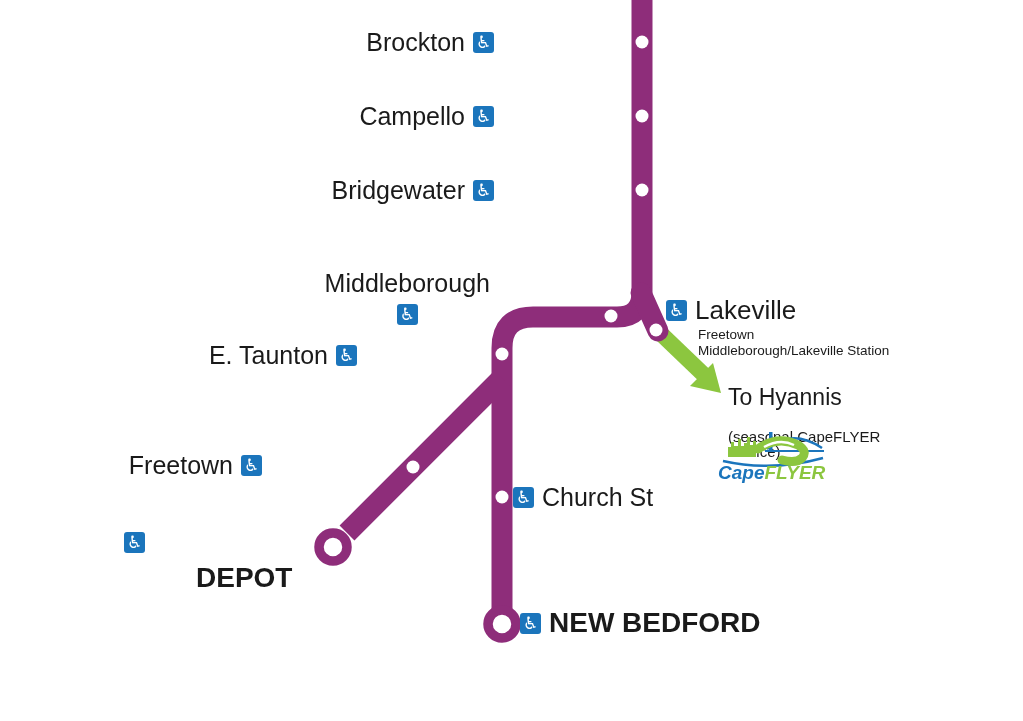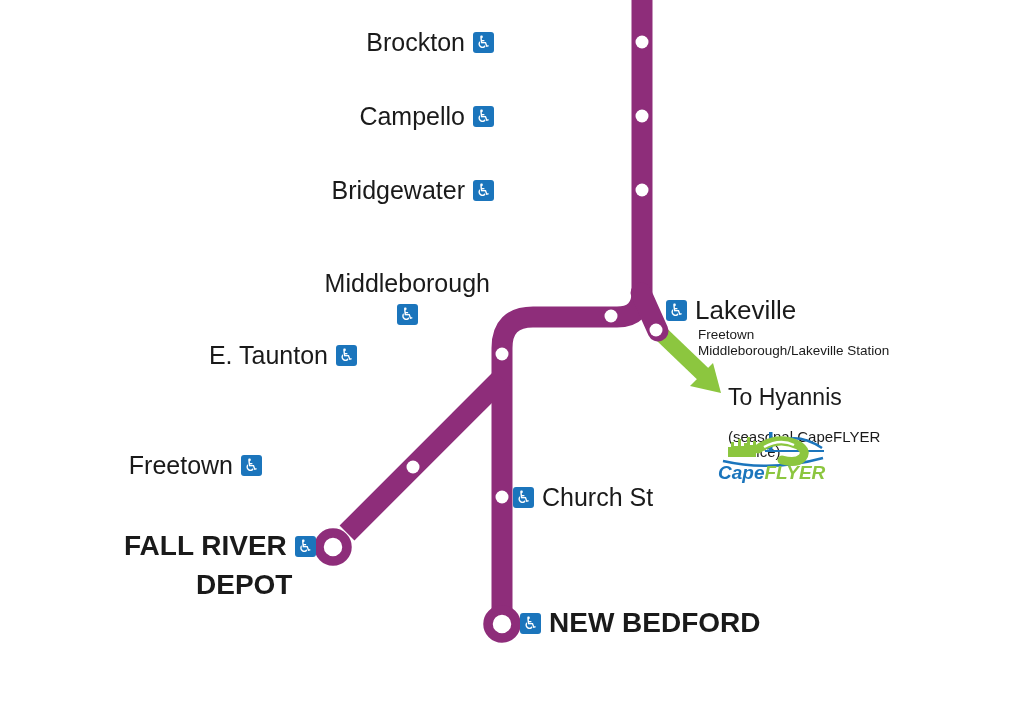--- a/index.html
+++ b/index.html
@@ -105,21 +105,20 @@
     </div>
   </div>
 
   <div class="row" style="left:513px; top:485px;">
     <span class="wc">♿</span>
     <span class="st-label">Church St</span>
   </div>
 
   <div class="block" style="left:124px; top:532px;">
     <div class="row" style="position:static;">
-      <span class="term-label">FALL RIVER</span>
       <span class="wc">♿</span>
     </div>
     <div class="term-label depot-line">DEPOT</div>
   </div>
 
   <div class="row" style="left:520px; top:609px;">
     <span class="wc">♿</span>
     <span class="term-label">NEW BEDFORD</span>
   </div>
 

